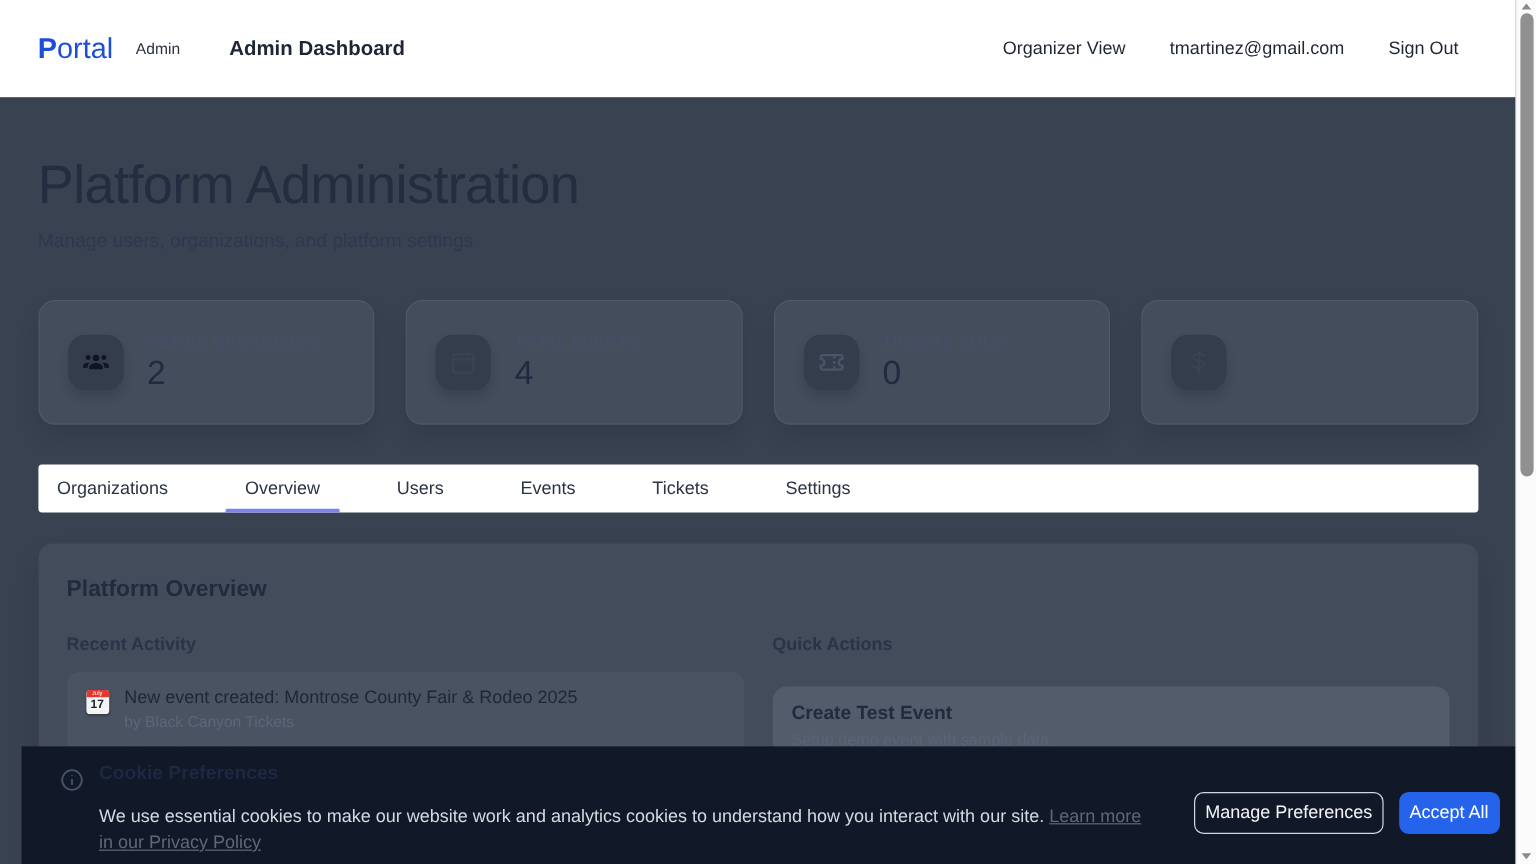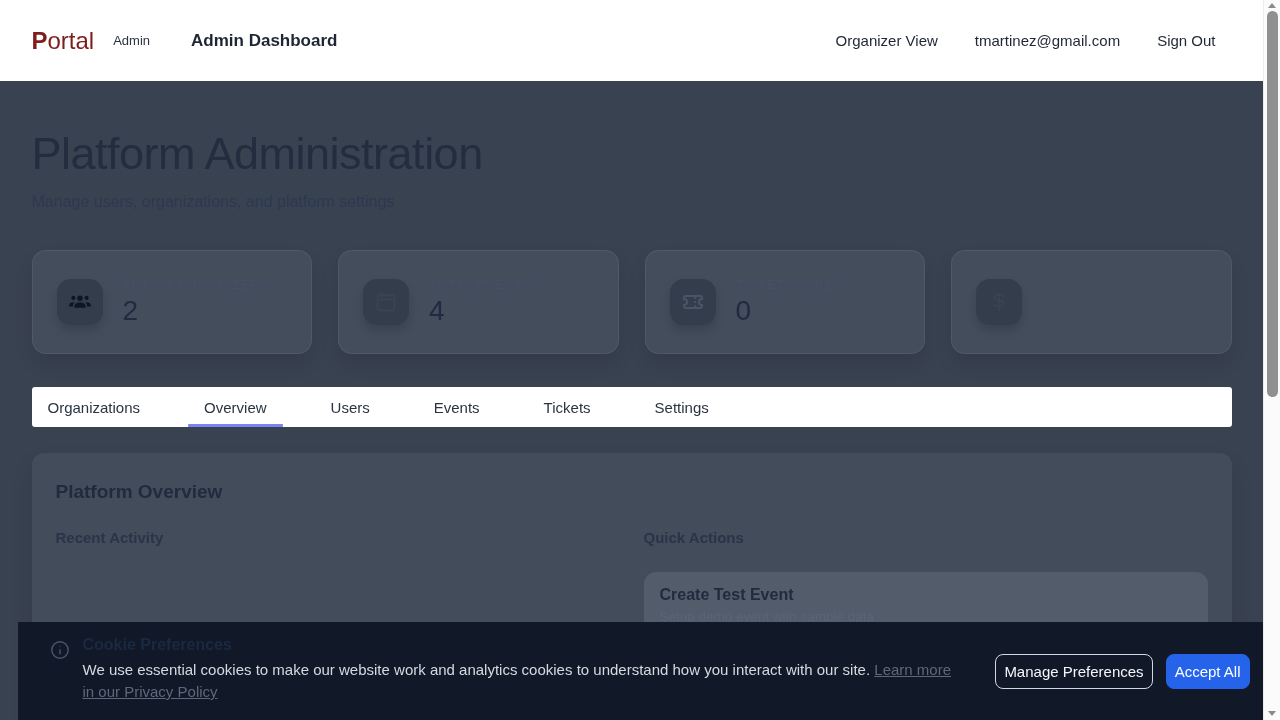--- a/index.html
+++ b/index.html
@@ -8,21 +8,21 @@
     background:#394251;
     font-family:"Liberation Sans",sans-serif;
     -webkit-font-smoothing:antialiased;
   }
   .page{position:absolute;inset:0;right:17px;}
   .container{width:1200px;margin:0 auto;}
 
   
   .navbar{height:81px;background:#ffffff;position:relative;z-index:3;}
   .navbar .container{height:100%;display:flex;align-items:center;}
-  .logo{font-size:24px;color:#7f1d1d;cursor:pointer;letter-spacing:0;}
+  .logo{font-size:24px;color:#1d4ed8;cursor:pointer;letter-spacing:0;}
   .logo .logo-initial{font-weight:700;}
   .logo .logo-rest{font-weight:400;}
   .logo-badge{margin-left:19px;font-size:13px;color:#2c3342;}
   .nav-title{margin-left:41px;font-size:17px;font-weight:700;color:#1e2636;}
   .nav-right{margin-left:auto;display:flex;align-items:center;gap:37px;padding-right:16px;}
   .nav-link{font-size:15px;color:#1f2735;cursor:pointer;}
 
   
   .hero{padding-top:47px;}
   .hero-title{font-size:45px;font-weight:400;letter-spacing:-0.5px;color:#222d40;line-height:52px;}
@@ -70,21 +70,21 @@
   .quick-item{margin-top:26px;background:#535c6a;border-radius:12px;padding:14px 16px;cursor:pointer;}
   .quick-title{font-size:16px;font-weight:700;color:#202b3d;}
   .quick-sub{font-size:13.5px;color:#5a6477;margin-top:5px;}
 
   
   .cookie-banner{position:absolute;left:18px;bottom:0;width:1263px;height:98px;background:#111827;z-index:5;}
   .cookie-inner{width:1200px;margin:0 auto;padding-top:14px;display:flex;}
   .info-icon{margin-top:4px;flex-shrink:0;}
   .cookie-text{margin-left:13px;width:872px;}
   .cookie-heading{font-size:16px;font-weight:700;color:#1b2942;}
-  .cookie-msg{margin-top:5px;font-size:15px;line-height:22px;color:#d5dae1;}
+  .cookie-msg{margin-top:16px;font-size:15px;line-height:22px;color:#d5dae1;}
   .cookie-link{color:#5d6979;text-decoration:underline;cursor:pointer;}
   .cookie-buttons{margin-left:auto;align-self:center;display:flex;gap:13px;margin-top:4px;}
   .btn{font-family:"Liberation Sans",sans-serif;font-size:15px;border-radius:8px;padding:8px 8px;cursor:pointer;white-space:nowrap;}
   .btn-outline{background:transparent;border:1px solid #d2d8df;color:#f4f6f9;}
   .btn-primary{background:#2563eb;border:1px solid #2563eb;color:#ffffff;}
 
   
   .scrollbar{position:absolute;top:0;right:0;width:17px;height:720px;background:#fbfbfb;z-index:10;border-left:1px solid #ececec;box-sizing:border-box;}
   .sb-thumb{position:absolute;top:11px;left:3px;width:11px;height:386px;background:#909090;border-radius:6px;cursor:pointer;}
   .sb-up{position:absolute;top:3px;left:4px;width:0;height:0;border-left:4px solid transparent;border-right:4px solid transparent;border-bottom:5px solid #8a8a8a;cursor:pointer;}
@@ -177,20 +177,31 @@
         <div class="tab">Events</div>
         <div class="tab">Tickets</div>
         <div class="tab">Settings</div>
       </div>
 
       <div class="content-card">
         <div class="content-title">Platform Overview</div>
         <div class="cols">
           <div>
             <div class="sec-title">Recent Activity</div>
+            <div class="activity-item">
+              <div class="cal-icon">
+                <div class="cal-top">July</div>
+                <div class="cal-day">17</div>
+              </div>
+              <div>
+                <div class="act-title">New event created: Montrose County Fair &amp; Rodeo 2025</div>
+                <div class="act-by">by Black Canyon Tickets</div>
+                <div class="act-time">7/8/2025, 11:48:15 AM</div>
+              </div>
+            </div>
           </div>
           <div>
             <div class="sec-title">Quick Actions</div>
             <div class="quick-item">
               <div class="quick-title">Create Test Event</div>
               <div class="quick-sub">Setup demo event with sample data</div>
             </div>
           </div>
         </div>
       </div>

